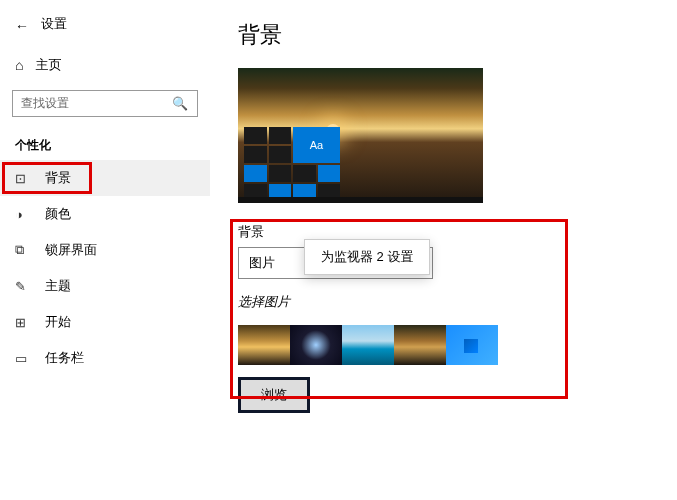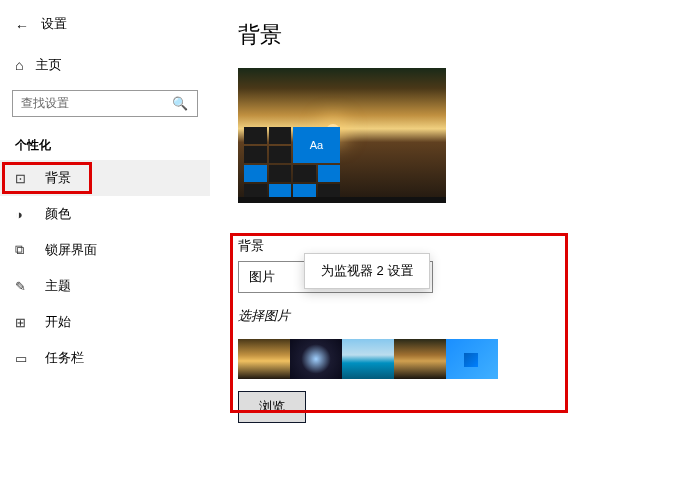--- a/index.html
+++ b/index.html
@@ -12,21 +12,21 @@
 .home-row .icon { margin-right: 12px; font-size: 14px; }
 .search-box { margin: 8px 12px; border: 1px solid #999; display: flex; align-items: center; padding: 4px 8px; font-size: 12px; color: #666; }
 .search-box .si { margin-left: auto; font-size: 13px; }
 .section-label { padding: 12px 15px 6px; font-size: 12px; font-weight: bold; }
 .nav-item { display: flex; align-items: center; padding: 9px 15px; font-size: 13px; cursor: pointer; }
 .nav-item .icon { width: 18px; margin-right: 12px; font-size: 13px; color: #333; }
 .nav-item.selected { background: #f0f0f0; }
 .red-box-1 { position: absolute; border: 3px solid #d00; pointer-events: none; }
 .content { flex: 1; padding: 20px 28px; position: relative; }
 .page-title { font-size: 22px; font-weight: 400; margin-bottom: 18px; }
-.preview { width: 208px; height: 135px; background: #2a1a00; position: relative; overflow: hidden; margin-bottom: 34px; }
+.preview { width: 245px; height: 135px; background: #2a1a00; position: relative; overflow: hidden; margin-bottom: 20px; }
 .preview .sky { position: absolute; inset: 0; background: linear-gradient(180deg,#1a2a18 0%,#4a3818 15%,#c09040 35%,#f0d080 45%,#604020 55%,#201810 100%); }
 .preview .sun { position: absolute; left: 88px; top: 56px; width: 14px; height: 14px; border-radius: 50%; background: #ffe0a0; box-shadow: 0 0 18px 8px #ffd07090; }
 .preview .tiles { position: absolute; left: 6px; bottom: 6px; width: 96px; height: 70px; display: grid; grid-template-columns: repeat(4,1fr); grid-auto-rows: 17px; gap: 2px; }
 .preview .t { background: #1a1a1a; }
 .preview .t.blue { background: #0078d7; }
 .preview .t.big { grid-column: span 2; grid-row: span 2; display:flex; align-items:center; justify-content:center; color:#fff; font-size:11px; }
 .preview .task { position:absolute; left:0; right:0; bottom:0; height:6px; background:#111; }
 .section-block { position: relative; }
 .red-box-2 { position: absolute; border: 3px solid #d00; pointer-events: none; }
 .field-label { font-size: 13px; margin-bottom: 6px; margin-top: 8px; }
@@ -35,21 +35,21 @@
 .context-menu { position: absolute; background: #fff; border: 1px solid #ccc; box-shadow: 0 4px 12px rgba(0,0,0,0.2); z-index: 10; font-size: 13px; }
 .context-menu .mi { padding: 8px 16px; white-space: nowrap; cursor: pointer; }
 .thumbs { display: flex; gap: 0; margin-top: 14px; }
 .thumb { width: 52px; height: 40px; background: #888; }
 .th0 { background: linear-gradient(180deg,#4a3818 0%,#c09040 40%,#f0c060 55%,#201810 100%); }
 .th1 { background: radial-gradient(circle at 50% 50%, #a0d0ff 0%, #1a1a30 45%, #0a0a1a 100%); }
 .th2 { background: linear-gradient(180deg,#87c8ee 0%,#bde 40%,#0090c0 60%,#025a7a 100%); }
 .th3 { background: linear-gradient(180deg,#2a2a18 0%,#a07030 40%,#d0a050 55%,#1a1610 100%); }
 .th4 { background: linear-gradient(135deg,#1a8fff 0%,#40b0ff 100%); position:relative; }
 .th4::after{content:"";position:absolute;left:18px;top:14px;width:14px;height:14px;background:linear-gradient(135deg,#0060c0,#0080ff);}
-.browse-btn { margin-top: 12px; border: 1px solid #0f172a; background: #ddd; padding: 6px 20px; font-size: 13px; display: inline-block; cursor: pointer; }
+.browse-btn { margin-top: 12px; border: 3px solid #0f172a; background: #ddd; padding: 6px 20px; font-size: 13px; display: inline-block; cursor: pointer; }
 .blur-bg { position:absolute; left:80px; top:120px; width:120px; height:220px; background: radial-gradient(ellipse at 40% 40%, #eee 0%, #fff 70%); filter: blur(12px); z-index:-1; }
 </style>
 </head>
 <body>
 
 <div class="app">
   <div class="sidebar">
     <div class="blur-bg"></div>
     <div class="topbar">
       <span class="back-btn">←</span>

